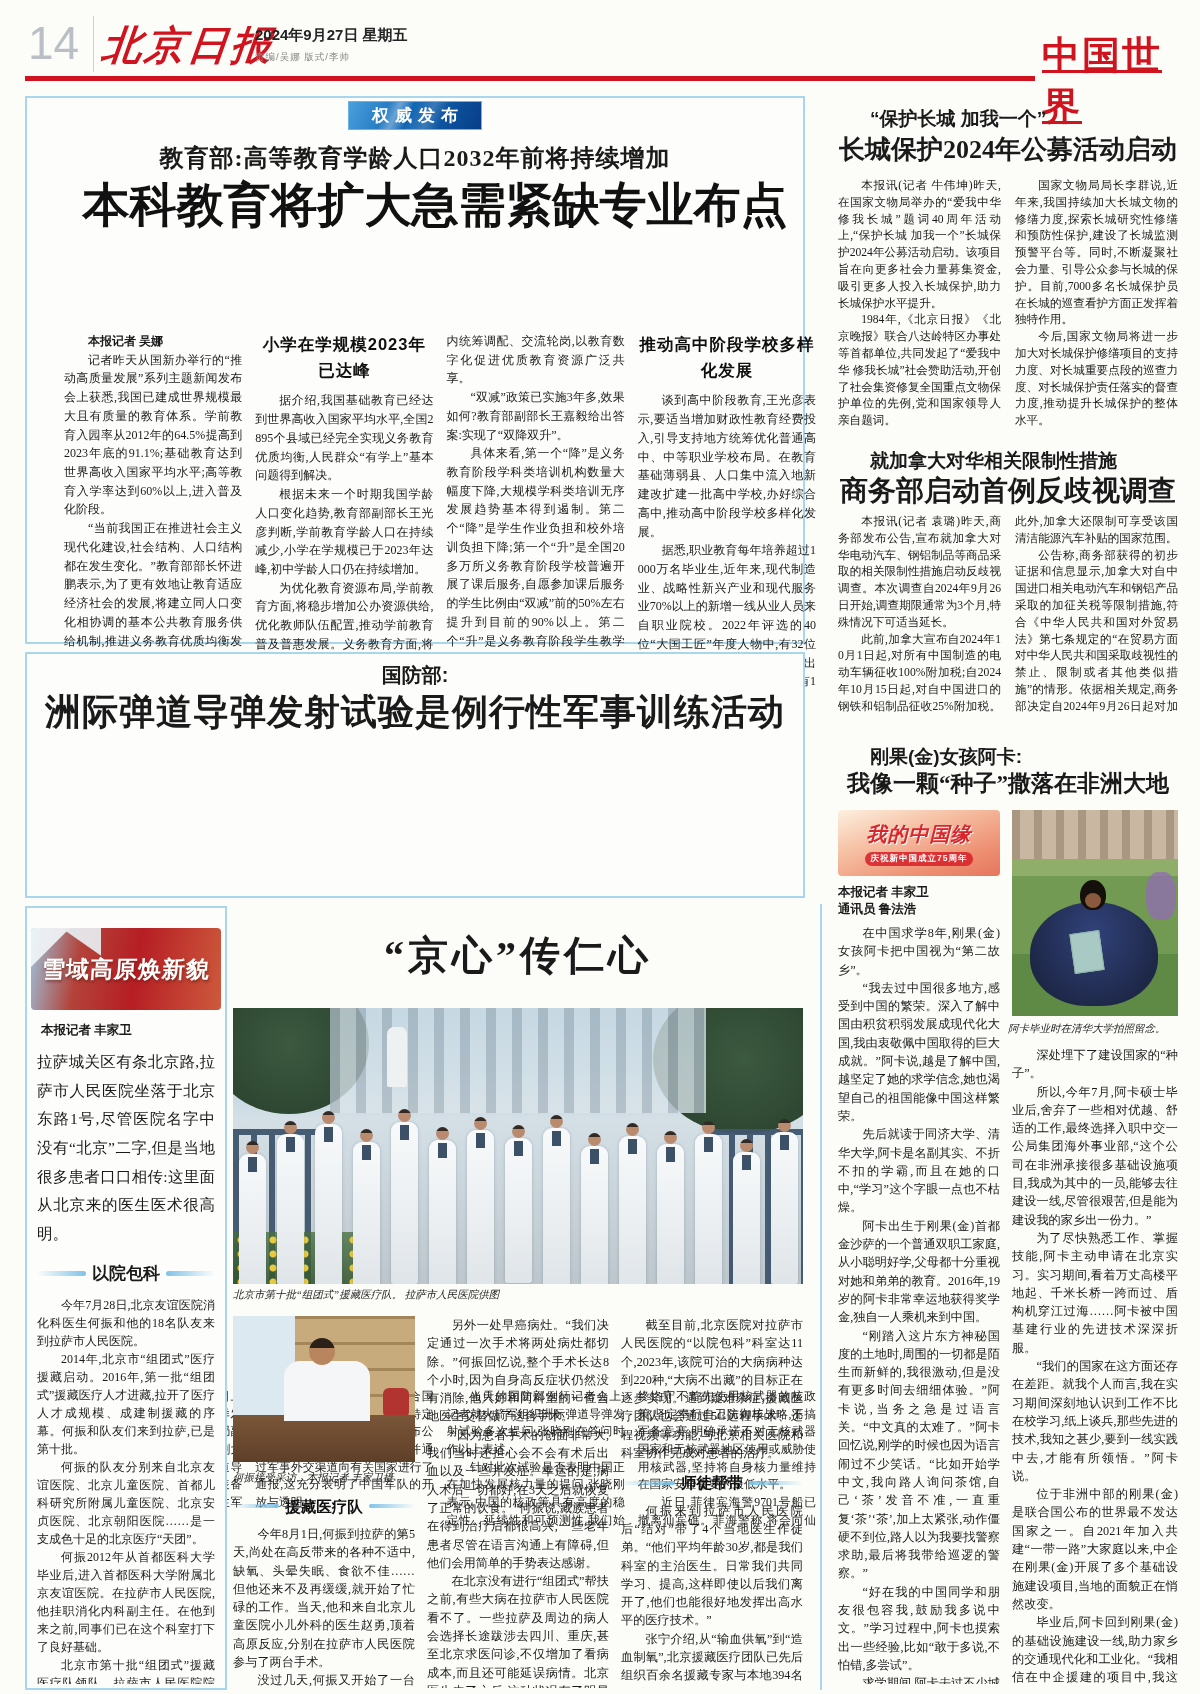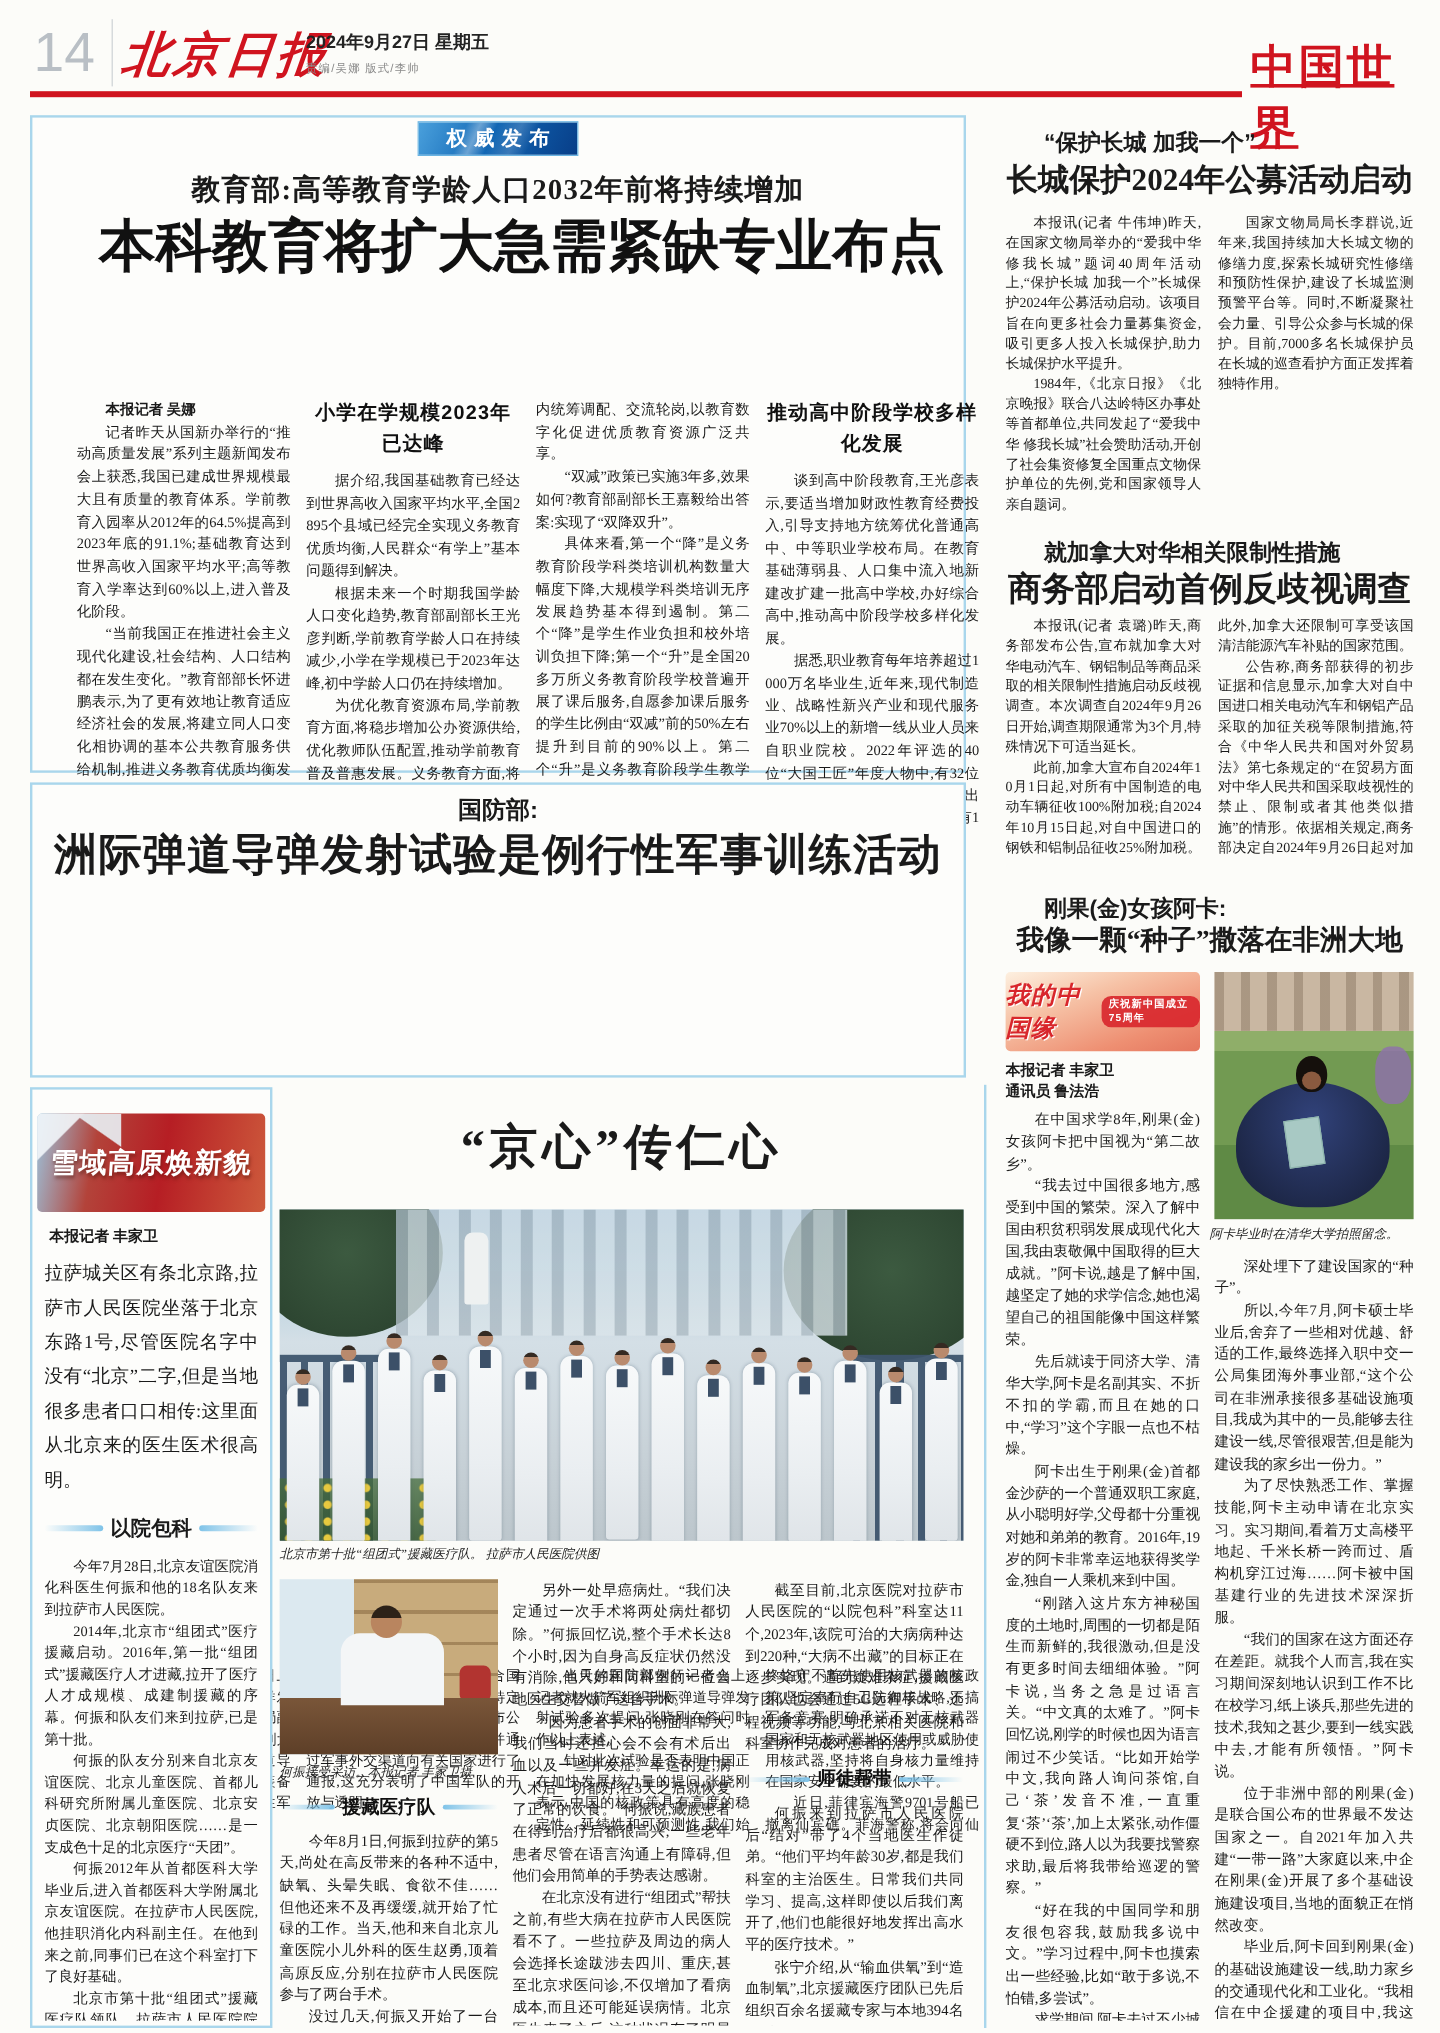--- a/index.html
+++ b/index.html
@@ -85,21 +85,21 @@
     background:linear-gradient(100deg,#9cc3dc 0%,#b3433a 26%,#b61e24 55%,#cd5a3c 100%);
     display:flex; align-items:center; justify-content:center; }
   .banner-tibet::before { content:""; position:absolute; left:-6px; bottom:0; width:76px; height:100%;
     background:linear-gradient(135deg,#f2f7fa 0 28%,transparent 29%),linear-gradient(215deg,#e9f2f7 0 20%,transparent 21%); opacity:.9; }
   .banner-tibet span { position:relative; color:#fff; font:900 23px "Liberation Sans",sans-serif;
     letter-spacing:1px; transform:skewX(-4deg); text-shadow:1px 2px 3px rgba(80,20,10,.55); }
 
   
   .banner-congo { left:838px; top:810px; width:162px; height:66px; border-radius:4px; overflow:hidden;
     background:linear-gradient(160deg,#fdf0e0 0%,#f6c2a6 35%,#ee8f72 75%,#e4765e 100%);
-    display:flex; flex-direction:row; align-items:center; justify-content:center; gap:4px; }
+    display:flex; flex-direction:column; align-items:center; justify-content:center; gap:4px; }
   .banner-congo .t { color:#d8262c; font-style:italic; font-weight:900; font-size:20px;
     letter-spacing:1px; text-shadow:1px 1px 0 #fff; }
   .banner-congo .s { color:#fff; background:rgba(216,38,44,.9); font:700 8.5px "Liberation Sans",sans-serif;
     padding:1px 6px; border-radius:8px; letter-spacing:1px; }
 
   
   .photo { overflow:hidden; position:absolute; }
   .photo-group { left:233px; top:1008px; width:570px; height:276px;
     background:linear-gradient(180deg,#a7c6da 0%,#b9d2e0 22%,#d4dfe6 40%,#c8d2d8 72%,#bcc6cc 100%); }
   .pg-building { position:absolute; left:17%; top:0; width:66%; height:38%; opacity:.8;
@@ -205,20 +205,21 @@
       <p>近日,菲律宾海警9701号船已撤离仙宾礁。菲海警称,将会向仙宾礁再次派出海警船,不会让仙宾礁成为第二个仁爱礁。菲国防部长称,如果中方强行移除菲方在仁爱礁的军舰,这将是战争行为。</p>
     </div>
 </section>
 
 <div class="abs r-kicker" style="top:106px">“保护长城 加我一个”</div>
 <div class="abs r-head" style="top:132px;font-size:26px">长城保护2024年公募活动启动</div>
 <div class="abs flow cols2 gw-cols">
     <p>本报讯(记者 牛伟坤)昨天,在国家文物局举办的“爱我中华 修我长城”题词40周年活动上,“保护长城 加我一个”长城保护2024年公募活动启动。该项目旨在向更多社会力量募集资金,吸引更多人投入长城保护,助力长城保护水平提升。</p>
     <p>1984年,《北京日报》《北京晚报》联合八达岭特区办事处等首都单位,共同发起了“爱我中华 修我长城”社会赞助活动,开创了社会集资修复全国重点文物保护单位的先例,党和国家领导人亲自题词。</p>
     <p>国家文物局局长李群说,近年来,我国持续加大长城文物的修缮力度,探索长城研究性修缮和预防性保护,建设了长城监测预警平台等。同时,不断凝聚社会力量、引导公众参与长城的保护。目前,7000多名长城保护员在长城的巡查看护方面正发挥着独特作用。</p>
+    <p>今后,国家文物局将进一步加大对长城保护修缮项目的支持力度、对长城重要点段的巡查力度、对长城保护责任落实的督查力度,推动提升长城保护的整体水平。</p>
   </div>
 
 <div class="abs r-kicker" style="top:448px">就加拿大对华相关限制性措施</div>
 <div class="abs r-head" style="top:472px;font-size:28px">商务部启动首例反歧视调查</div>
 <div class="abs flow cols2 mf-cols">
     <p>本报讯(记者 袁璐)昨天,商务部发布公告,宣布就加拿大对华电动汽车、钢铝制品等商品采取的相关限制性措施启动反歧视调查。本次调查自2024年9月26日开始,调查期限通常为3个月,特殊情况下可适当延长。</p>
     <p>此前,加拿大宣布自2024年10月1日起,对所有中国制造的电动车辆征收100%附加税;自2024年10月15日起,对自中国进口的钢铁和铝制品征收25%附加税。此外,加拿大还限制可享受该国清洁能源汽车补贴的国家范围。</p>
     <p>公告称,商务部获得的初步证据和信息显示,加拿大对自中国进口相关电动汽车和钢铝产品采取的加征关税等限制措施,符合《中华人民共和国对外贸易法》第七条规定的“在贸易方面对中华人民共和国采取歧视性的禁止、限制或者其他类似措施”的情形。依据相关规定,商务部决定自2024年9月26日起对加拿大相关被调查措施启动反歧视调查。</p>
   </div>
 

